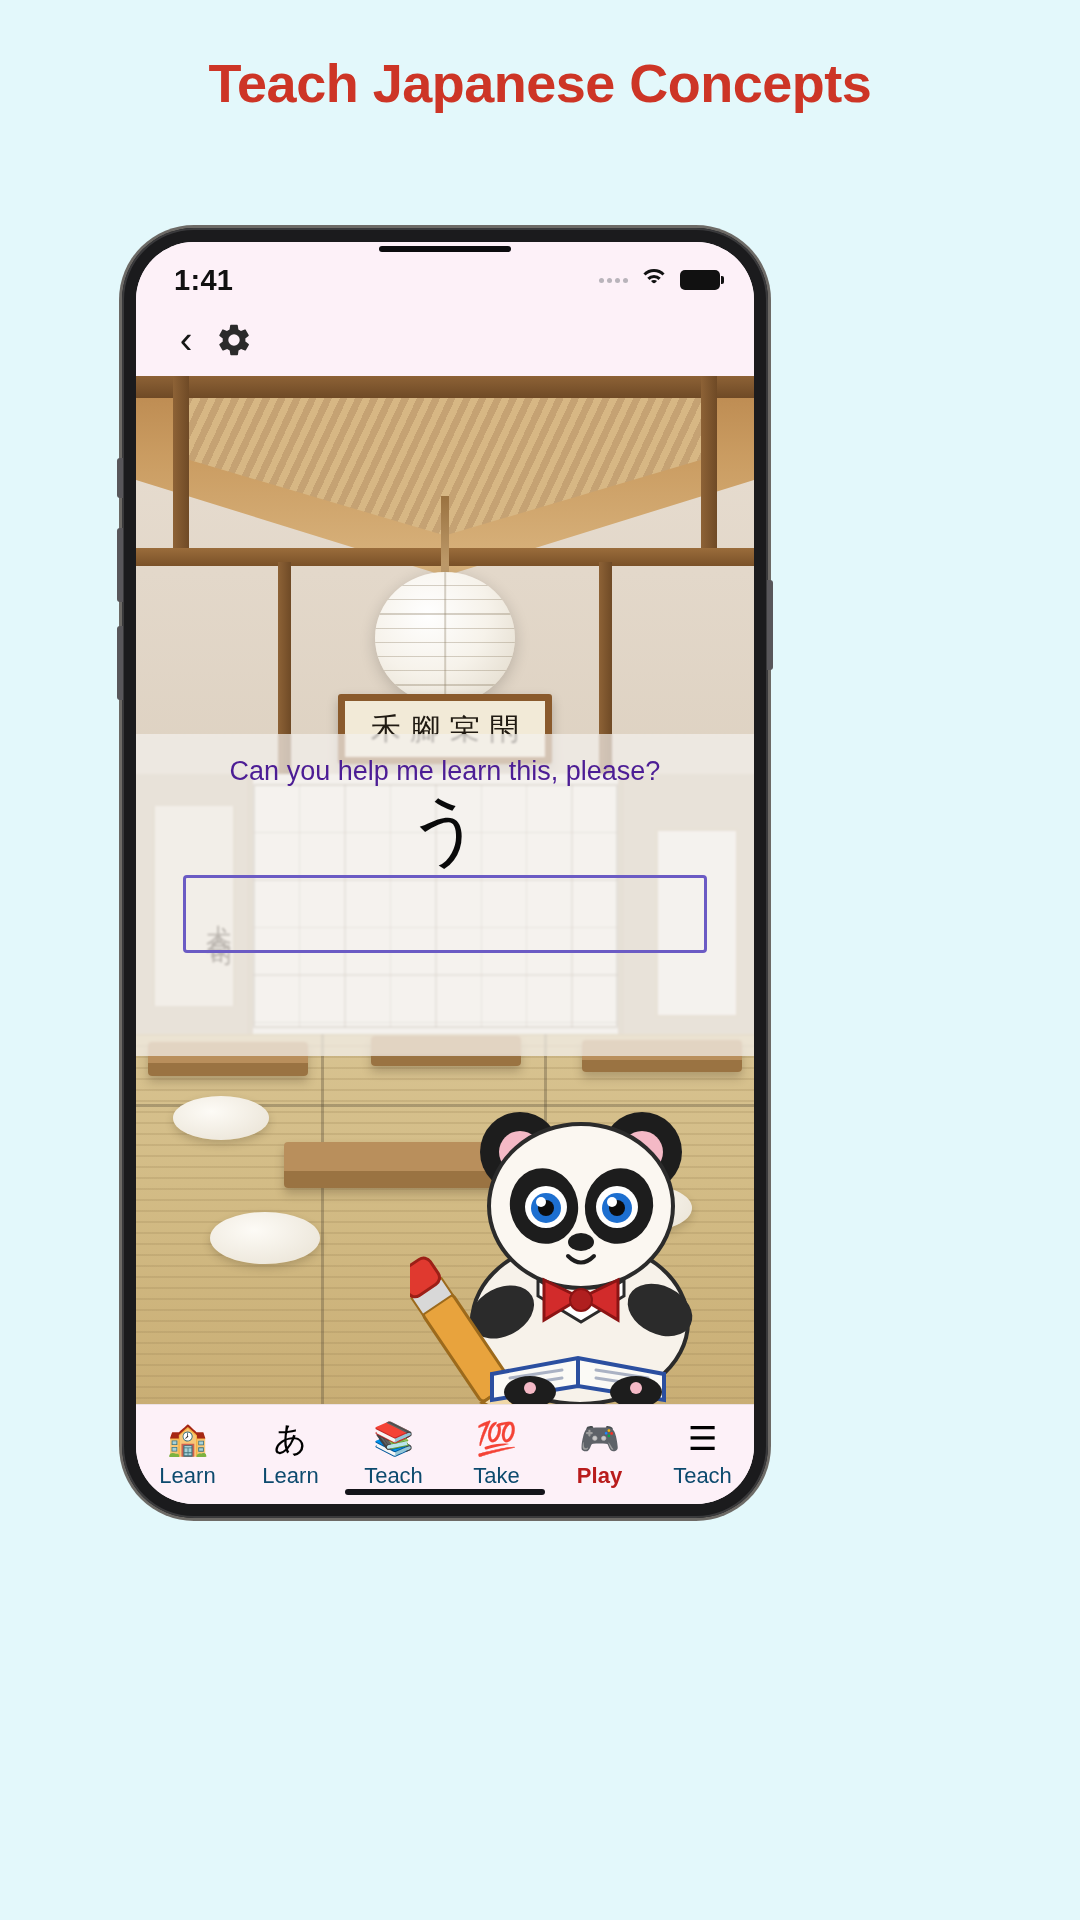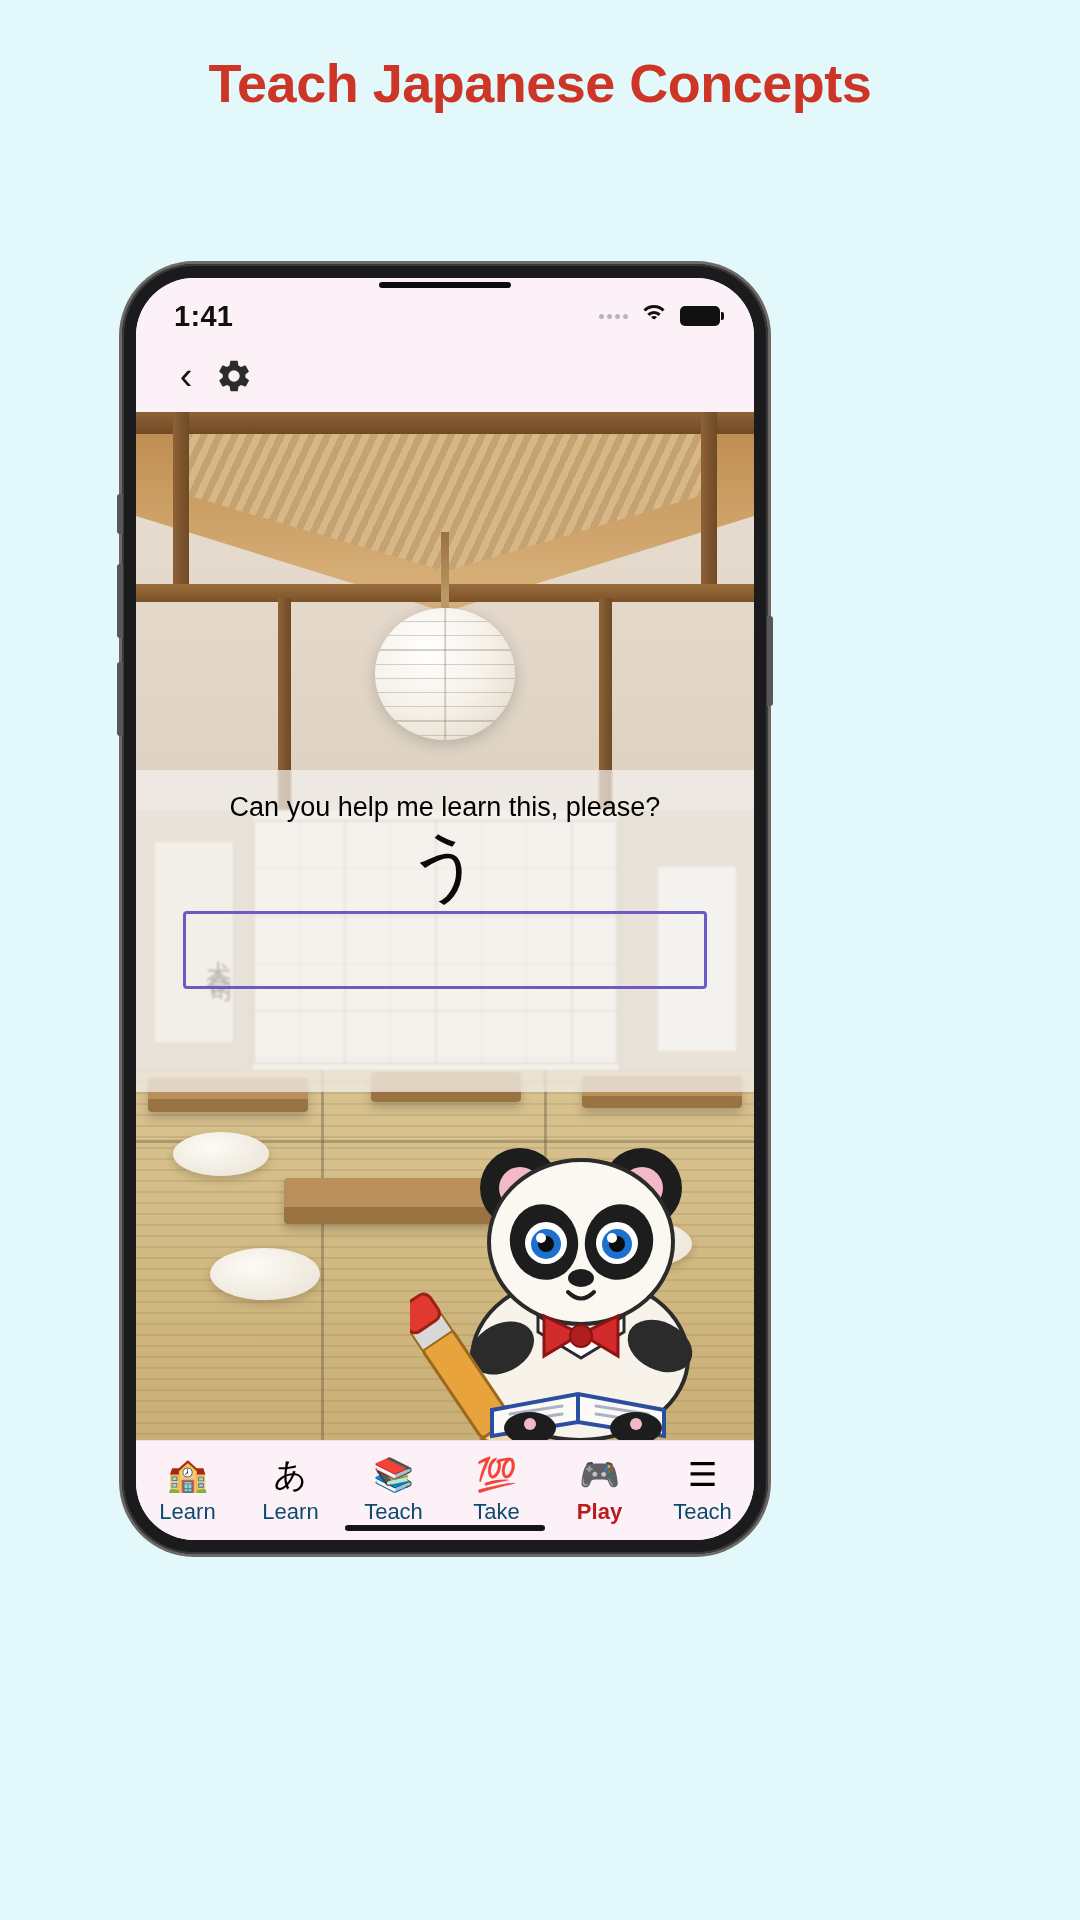--- a/index.html
+++ b/index.html
@@ -24,21 +24,20 @@
 
   
   .phone {
     position: absolute;
     left: 122px; top: 228px;
     width: 646px; height: 1290px;
     background: #1b1b1d;
     border-radius: 72px;
     box-shadow: 0 0 0 3px #6d6a66, inset 0 0 0 2px #3a3a3c;
     padding: 14px;
-    margin-top: 36px;
   }
   .phone::before { 
     content: "";
     position: absolute; left: -5px; top: 230px;
     width: 6px; height: 40px; background: #58565a; border-radius: 3px 0 0 3px;
   }
   .phone::after { 
     content: "";
     position: absolute; left: -5px; top: 300px;
     width: 6px; height: 74px; background: #58565a; border-radius: 3px 0 0 3px;
@@ -250,21 +249,21 @@
     left: 0; right: 0;
     top: 358px;
     height: 322px;
     background: rgba(243,241,238,0.70);
     backdrop-filter: blur(1px);
     z-index: 25;
     display: flex; flex-direction: column; align-items: center;
     padding-top: 22px;
   }
   .dialog-question {
-    font-size: 27px; color: #000000;
+    font-size: 27px; color: #4c1d95;
     text-align: center;
   }
   .dialog-char {
     font-family: "DejaVu Sans", sans-serif;
     font-size: 74px; color: #0a0a0a;
     line-height: 1.05;
     margin-top: 4px;
     font-weight: 500;
   }
   .dialog-input {
@@ -382,20 +381,21 @@
         <div class="beam-h" style="top:0;height:22px;"></div>
         <div class="beam-v" style="left:6%;top:0;height:178px;"></div>
         <div class="beam-v" style="right:6%;top:0;height:178px;"></div>
         <div class="beam-h" style="top:172px;height:18px;background:linear-gradient(to bottom,#9a6c3b,#7a5128);"></div>
         <div class="beam-v" style="left:23%;top:186px;height:214px;width:13px;"></div>
         <div class="beam-v" style="right:23%;top:186px;height:214px;width:13px;"></div>
 
         <div class="lantern-cord"></div>
         <div class="lantern"></div>
 
+        <div class="plaque">禾 腳 宲 閇</div>
 
         <div class="shoji">
           <div class="shoji-grid"></div>
         </div>
         <div class="scroll-left">犬 食 旬</div>
         <div class="board-right"></div>
 
         <div class="tatami">
           <div class="tatami-seam" style="left:0;right:0;top:70px;height:3px;"></div>
           <div class="tatami-seam" style="left:30%;top:0;bottom:0;width:3px;"></div>

